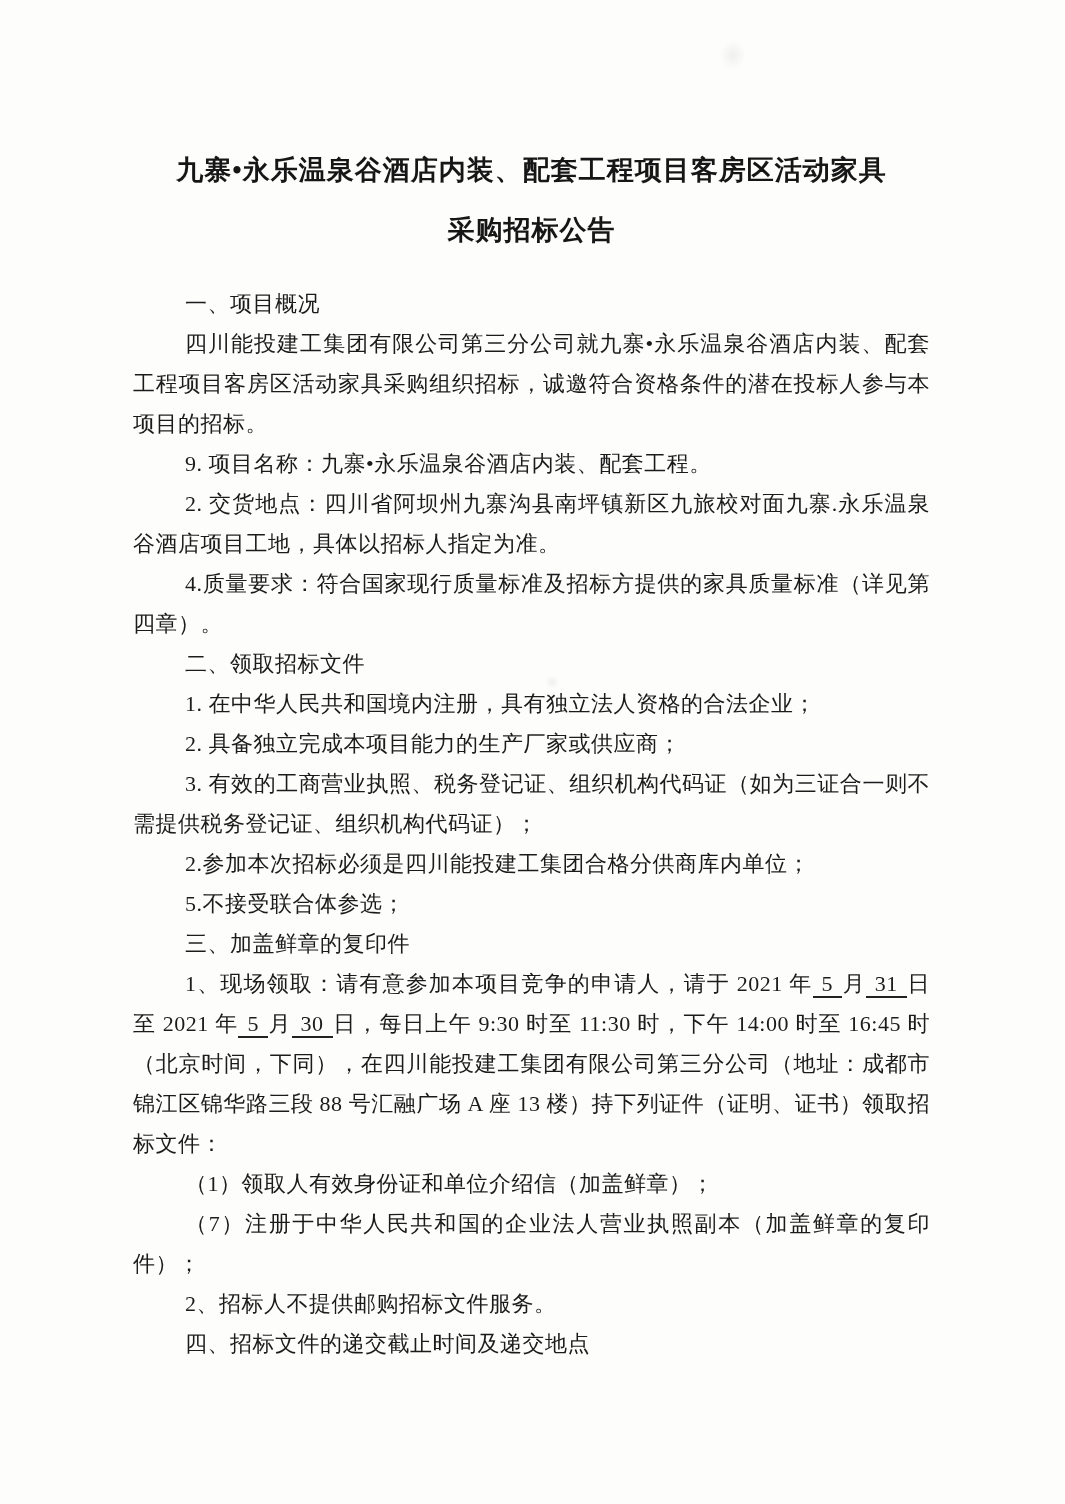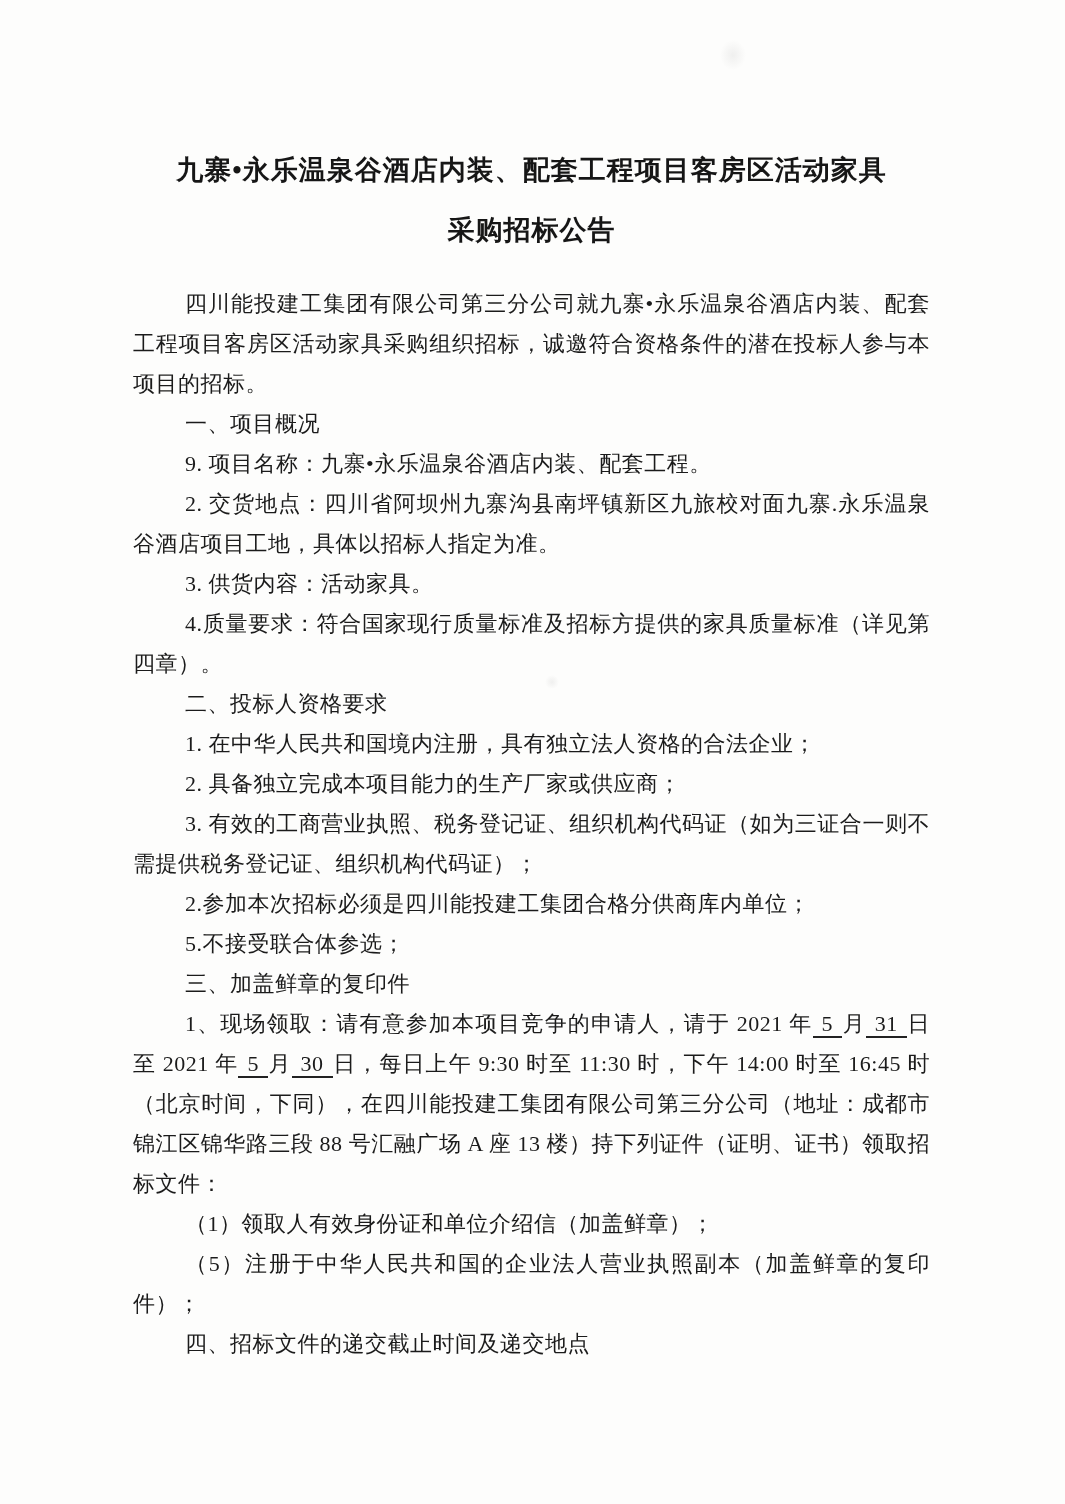--- a/index.html
+++ b/index.html
@@ -57,41 +57,41 @@
 
 <div class="page">
 
   <h1 class="title">
       <span class="title-line">九寨•永乐温泉谷酒店内装、配套工程项目客房区活动家具</span>
       <span class="title-line">采购招标公告</span>
     </h1>
 
   <div class="body-text">
 
+    <p class="para">一、项目概况</p>
+
     <p class="para">四川能投建工集团有限公司第三分公司就九寨•永乐温泉谷酒店内装、配套工程项目客房区活动家具采购组织招标，诚邀符合资格条件的潜在投标人参与本项目的招标。</p>
-
-    <p class="para">一、项目概况</p>
     <p class="para">9. 项目名称：九寨•永乐温泉谷酒店内装、配套工程。</p>
     <p class="para">2. 交货地点：四川省阿坝州九寨沟县南坪镇新区九旅校对面九寨.永乐温泉谷酒店项目工地，具体以招标人指定为准。</p>
-    <p class="para">3. 供货内容：活动家具。</p>
     <p class="para">4.质量要求：符合国家现行质量标准及招标方提供的家具质量标准（详见第四章）。</p>
 
-    <p class="para">二、投标人资格要求</p>
+    <p class="para">二、领取招标文件</p>
     <p class="para">1. 在中华人民共和国境内注册，具有独立法人资格的合法企业；</p>
     <p class="para">2. 具备独立完成本项目能力的生产厂家或供应商；</p>
     <p class="para">3. 有效的工商营业执照、税务登记证、组织机构代码证（如为三证合一则不需提供税务登记证、组织机构代码证）；</p>
     <p class="para">2.参加本次招标必须是四川能投建工集团合格分供商库内单位；</p>
     <p class="para">5.不接受联合体参选；</p>
 
     <p class="para">三、加盖鲜章的复印件</p>
 
     <p class="para"><span>1、现场领取：请有意参加本项目竞争的申请人，请于 2021 年</span><span class="u">5</span><span>月</span><span class="u">31</span><span>日至 2021 年</span><span class="u">5</span><span>月</span><span class="u">30</span><span>日，每日上午 9:30 时至 11:30 时，下午 14:00 时至 16:45 时（北京时间，下同），在四川能投建工集团有限公司第三分公司（地址：成都市锦江区锦华路三段 88 号汇融广场 A 座 13 楼）持下列证件（证明、证书）领取招标文件：</span></p>
 
     <p class="para">（1）领取人有效身份证和单位介绍信（加盖鲜章）；</p>
-    <p class="para">（5）注册于中华人民共和国的企业法人营业执照副本（加盖鲜章的复印件）；</p>
+    <p class="para">（7）注册于中华人民共和国的企业法人营业执照副本（加盖鲜章的复印件）；</p>
+    <p class="para">2、招标人不提供邮购招标文件服务。</p>
 
     <p class="para">四、招标文件的递交截止时间及递交地点</p>
 
   </div>
 
   <div class="artifact a1"></div>
   <div class="artifact a2"></div>
 
 </div>
 

